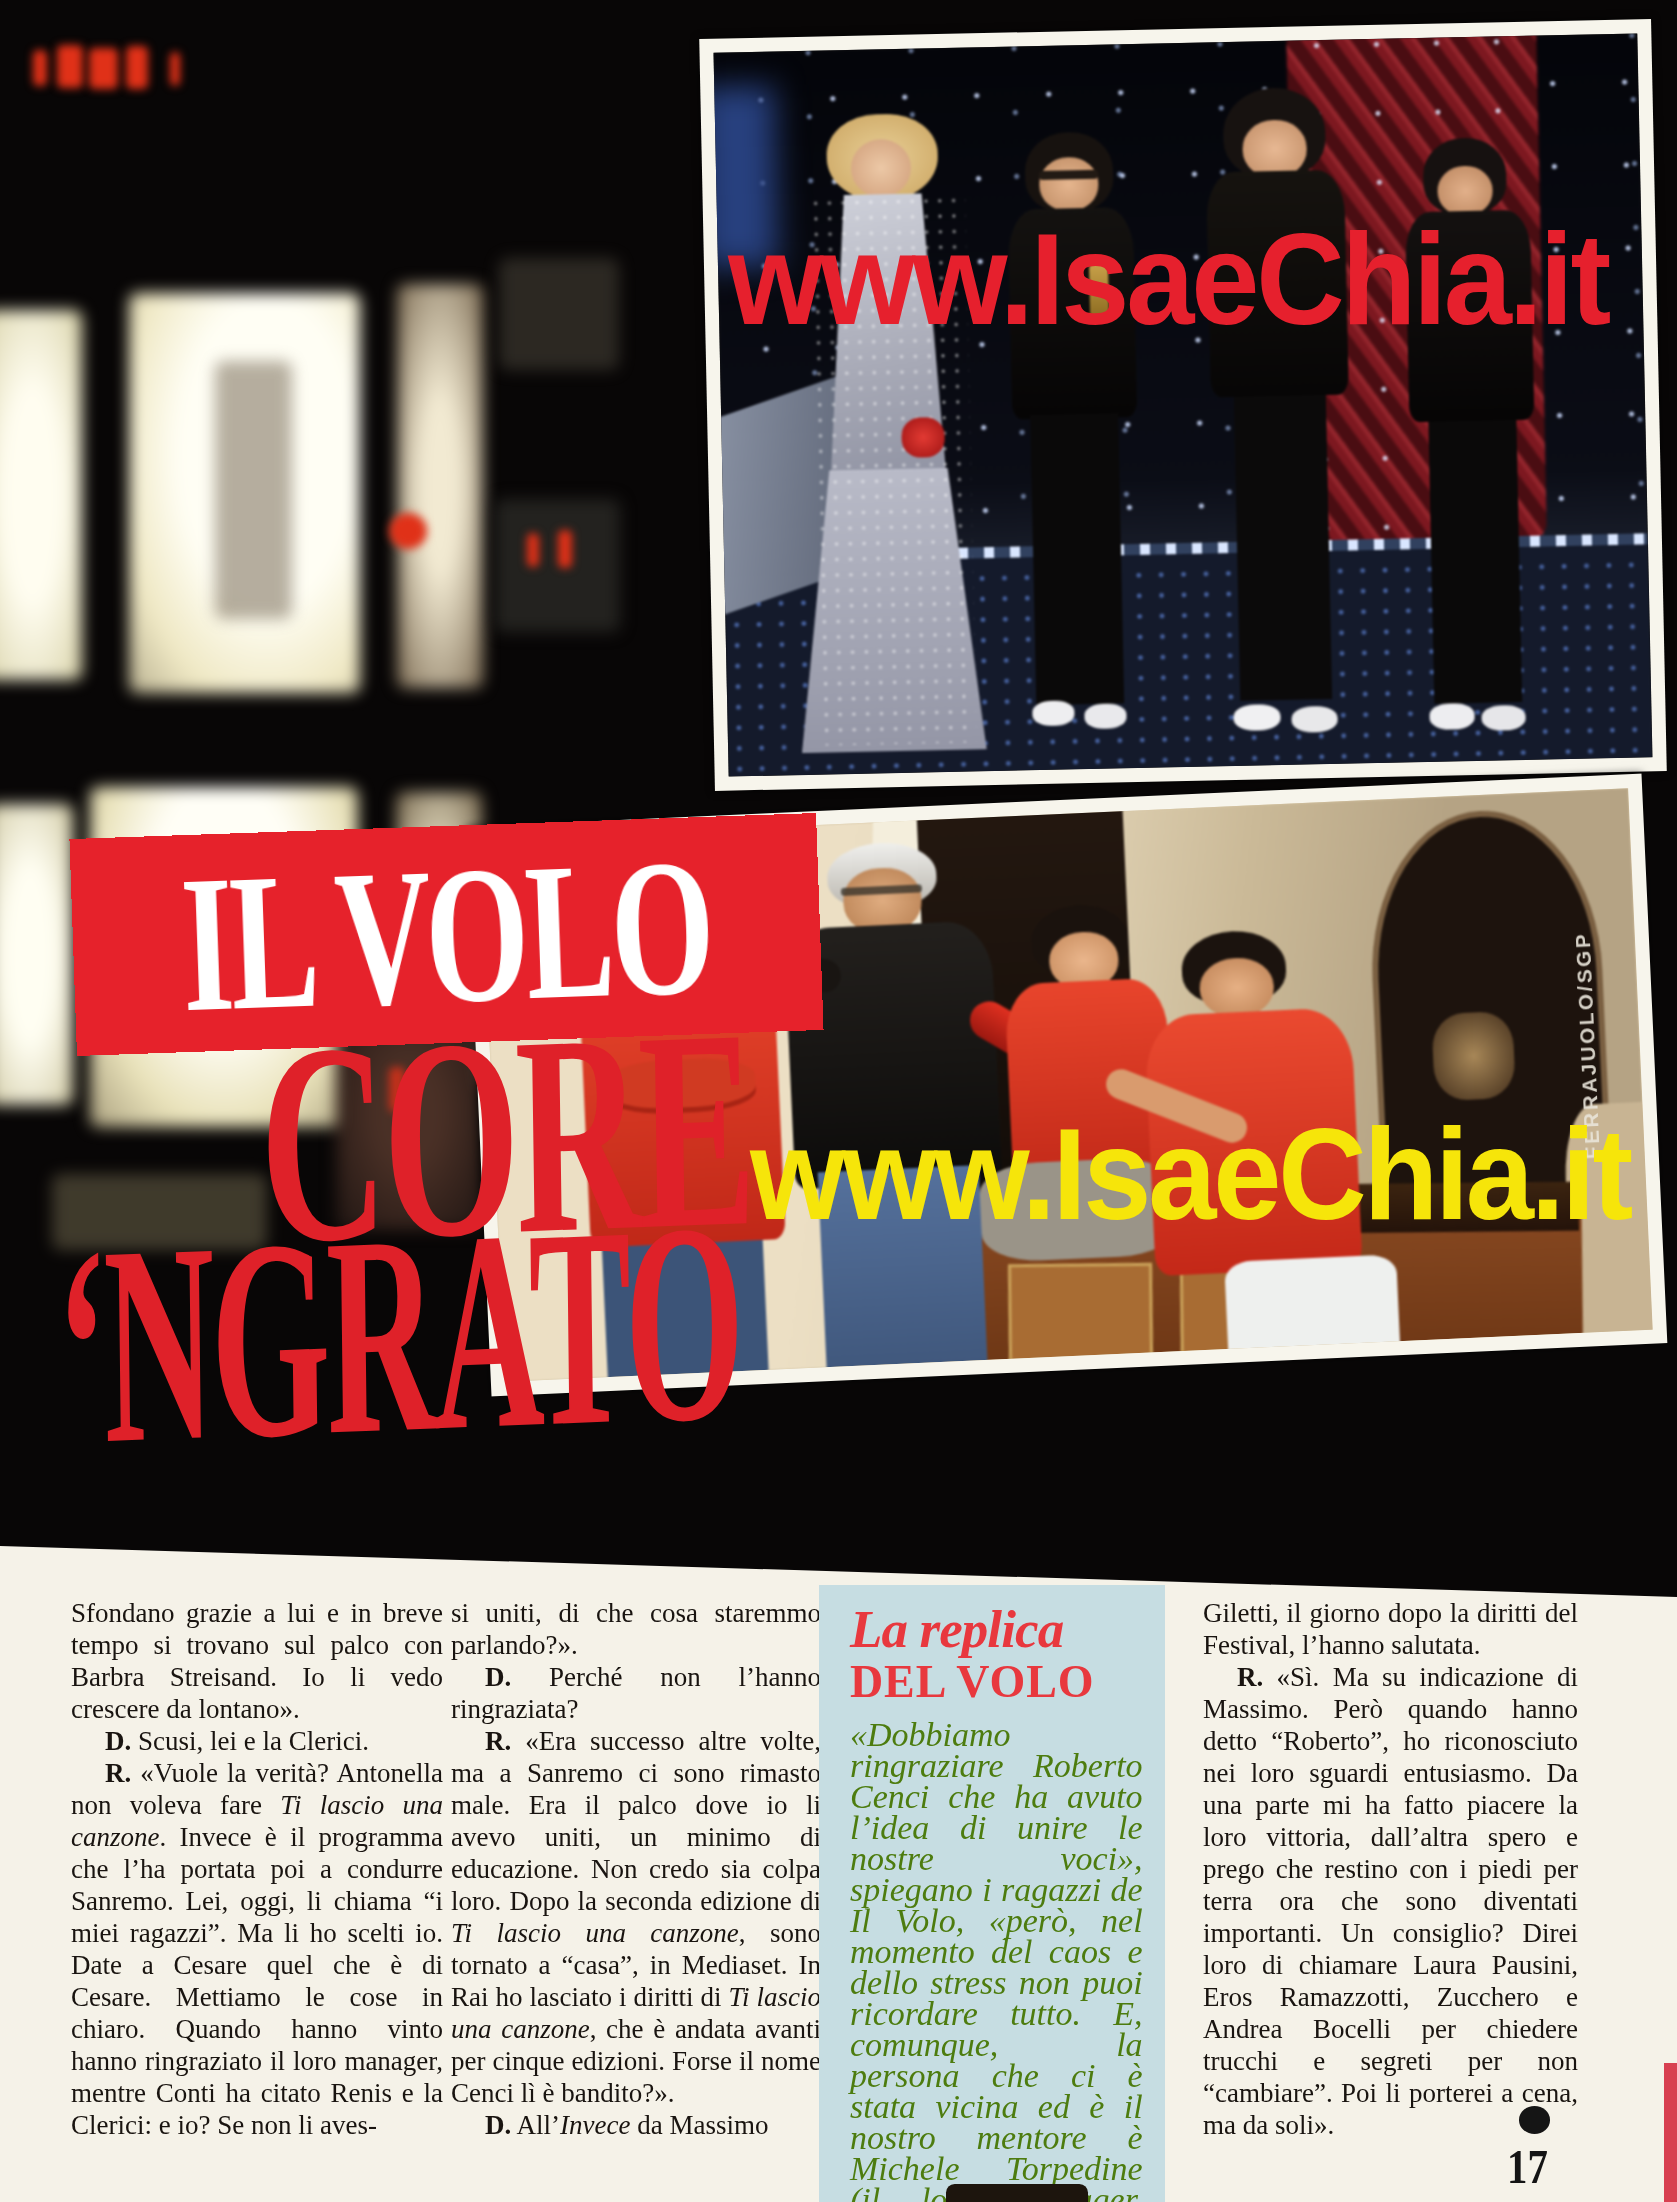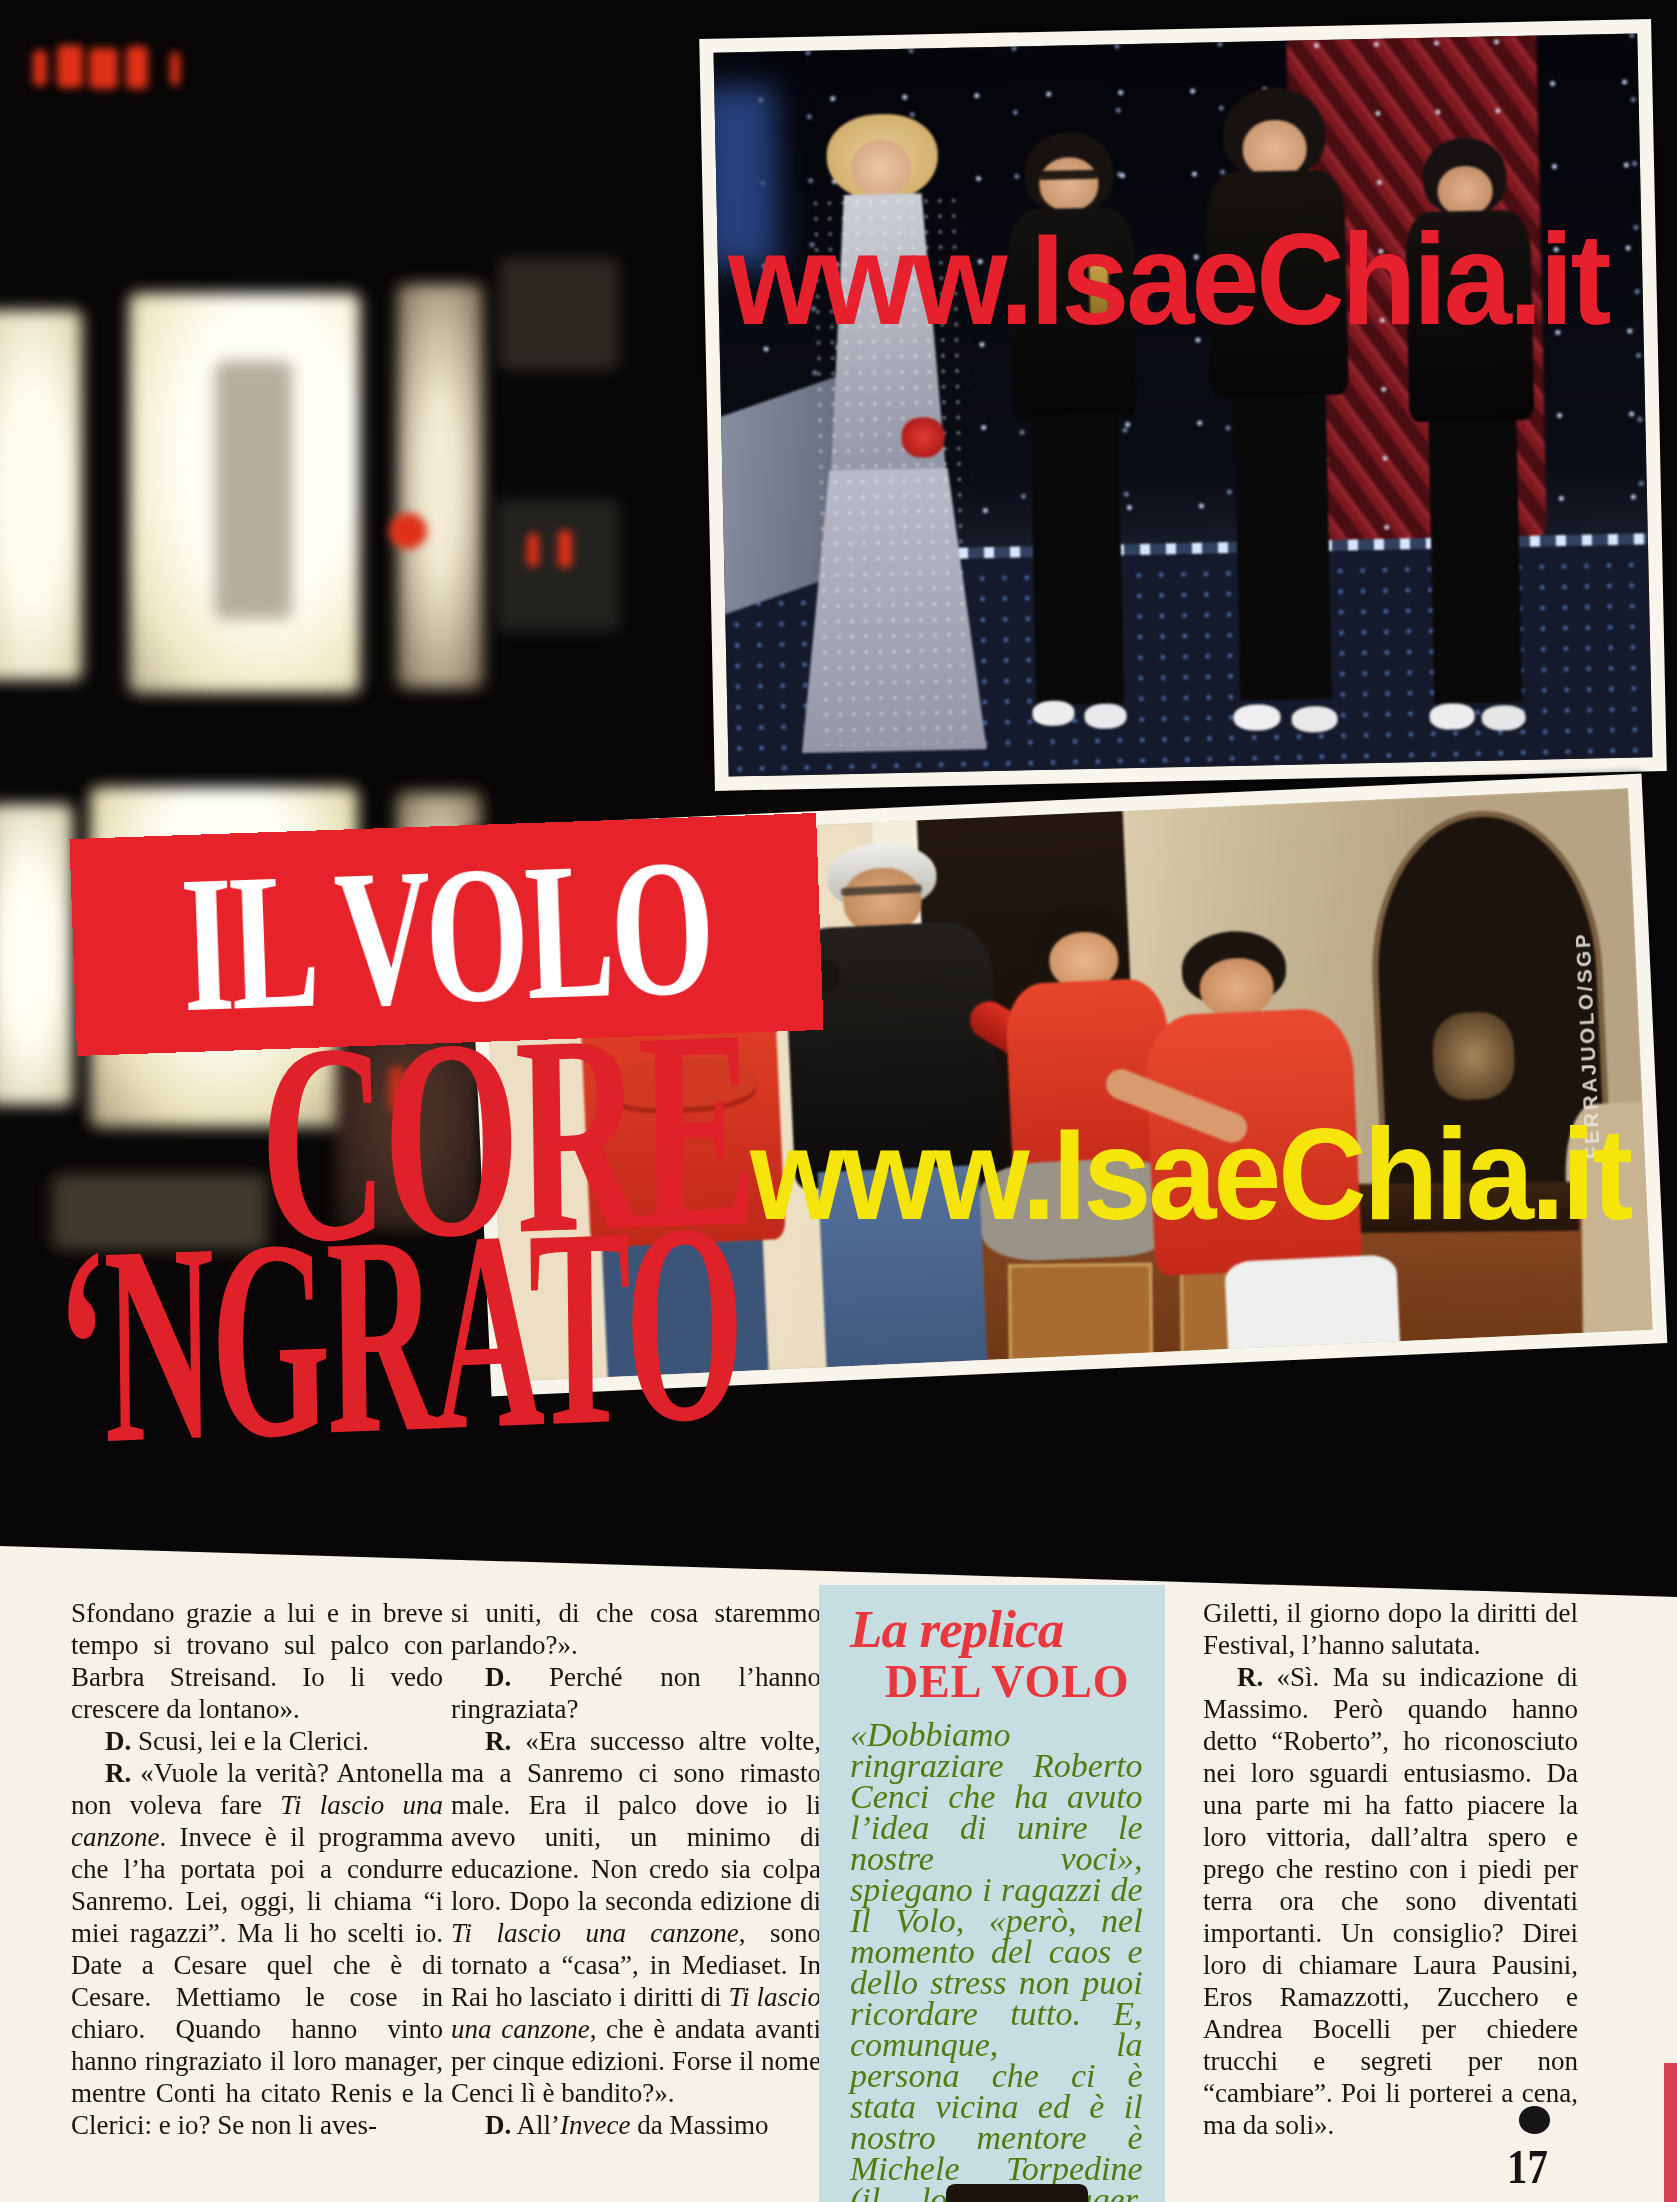--- a/index.html
+++ b/index.html
@@ -35,21 +35,21 @@
   .ngrato{left:55px;top:1205px;font-size:284px;transform:scaleX(.54) rotate(-1.2deg);letter-spacing:-6.9px;}
 
   
   .col{position:absolute;font-size:27px;line-height:32px;text-align:justify;color:#191410;}
   .col p{margin:0;text-indent:34px;}
   .col p.cont{text-indent:0;}
   .qa{font-weight:bold;}
   .panel{position:absolute;left:819px;top:1585px;width:346px;height:618px;background:#c6dde2;}
   .panel-in{padding:17px 22.4px 0 31px;}
   .rep1{color:#e8383e;font-style:italic;font-weight:bold;font-size:53px;line-height:55px;letter-spacing:-0.9px;}
-  .rep2{color:#e8383e;font-weight:bold;font-size:46px;line-height:50px;letter-spacing:0.9px;margin-left:35px;}
+  .rep2{color:#e8383e;font-weight:bold;font-size:46px;line-height:50px;letter-spacing:0.9px;}
   .panel-body{margin-top:12px;font-style:italic;font-size:34px;line-height:31px;
               text-align:justify;color:#4d7c0f;}
   .enddot{position:absolute;left:1519px;top:2106px;width:31px;height:27.5px;background:#151515;border-radius:50%;}
   .pagenum{position:absolute;left:1507px;top:2139px;font-size:48px;font-weight:bold;color:#141414;
            transform:scaleX(.85);transform-origin:left top;}
   .redstrip{position:absolute;left:1664px;top:2063px;width:13.8px;height:139px;background:#d84050;}
   .peek{position:absolute;left:946px;top:2184px;width:142px;height:19px;background:#1d150d;
         border-radius:8.6px 8.6px 0 0;}
 
   .credit{position:absolute;right:40px;top:76px;height:293px;writing-mode:vertical-rl;

